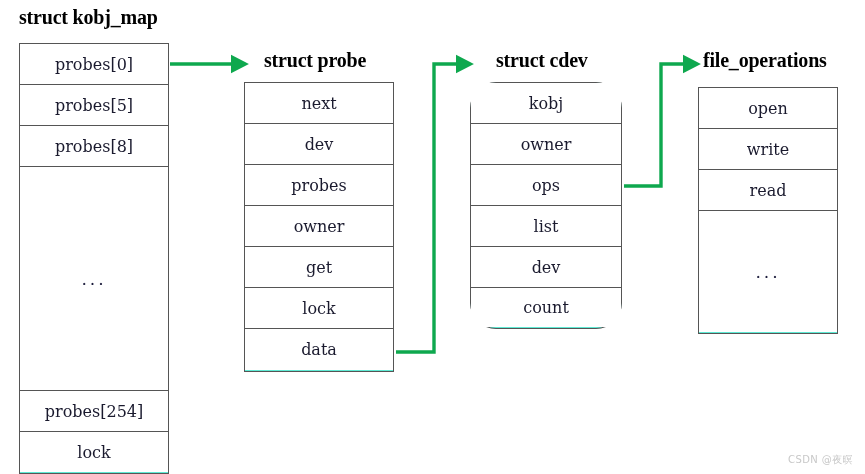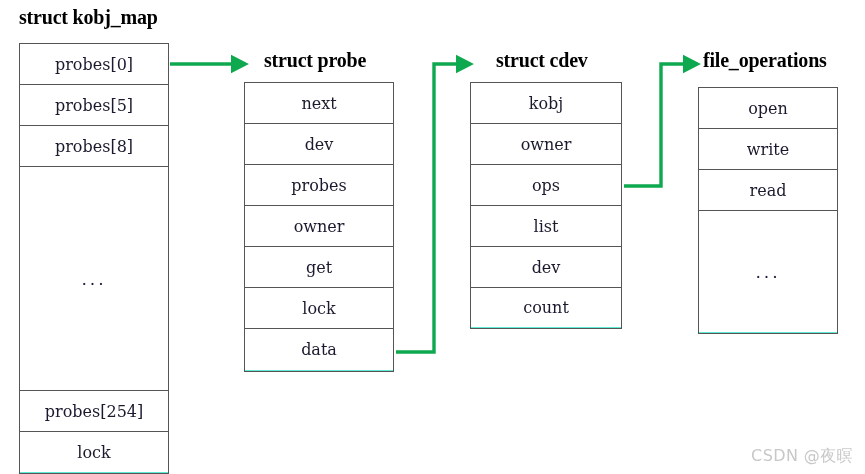--- a/index.html
+++ b/index.html
@@ -56,21 +56,21 @@
     top: 0;
     width: 865px;
     height: 474px;
     pointer-events: none;
   }
   .watermark {
     position: absolute;
     right: 12px;
     bottom: 7px;
     font-family: "DejaVu Sans", "Liberation Sans", sans-serif;
-    font-size: 16px;
+    font-size: 10px;
     color: #c8c8c8;
     white-space: nowrap;
     letter-spacing: 0.4px;
   }
 </style>
 </head>
 <body>
 
 <div id="canvas">
 
@@ -89,21 +89,21 @@
     <div class="field-row" style="height:41px;">next</div>
     <div class="field-row" style="height:41px;">dev</div>
     <div class="field-row" style="height:41px;">probes</div>
     <div class="field-row" style="height:41px;">owner</div>
     <div class="field-row" style="height:41px;">get</div>
     <div class="field-row" style="height:41px;">lock</div>
     <div class="field-row last" style="height:41px;">data</div>
   </div>
 
   <div class="struct-title" style="left:496px; top:49px;">struct cdev</div>
-  <div class="struct-box" style="left:470px; top:82px; width:152px; height:247px;">
+  <div class="struct-box" style="left:470px; top:82px; width:152px; height:247px;border-radius:26px;">
     <div class="field-row" style="height:41px;">kobj</div>
     <div class="field-row" style="height:41px;">owner</div>
     <div class="field-row" style="height:41px;">ops</div>
     <div class="field-row" style="height:41px;">list</div>
     <div class="field-row" style="height:41px;">dev</div>
     <div class="field-row last" style="height:39px;">count</div>
   </div>
 
   <div class="struct-title" style="left:703px; top:49px;">file_operations</div>
   <div class="struct-box" style="left:698px; top:87px; width:140px; height:247px;">

